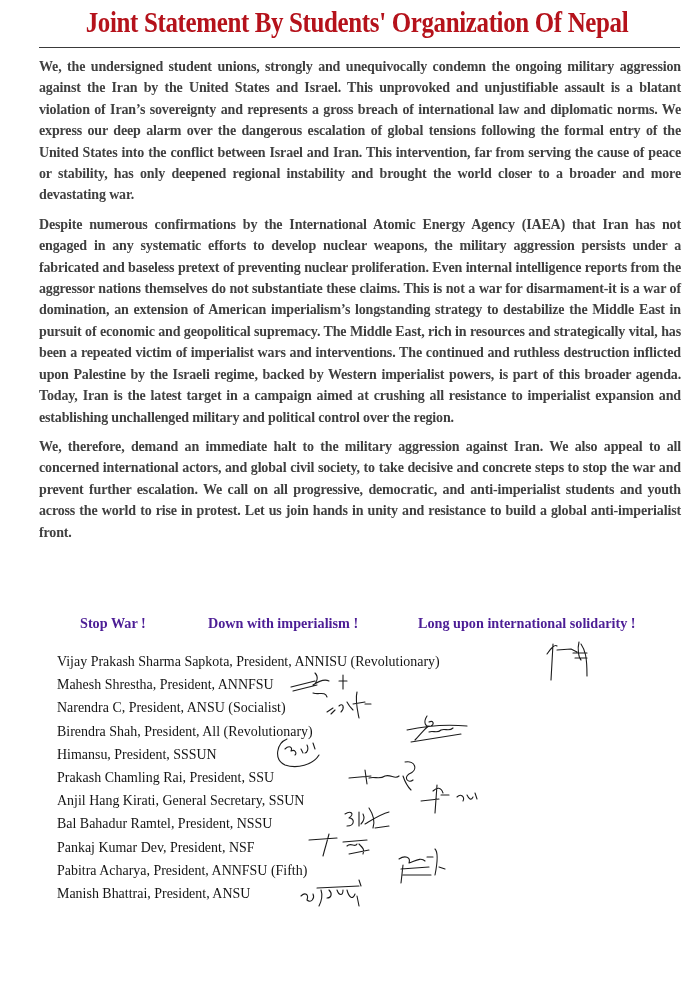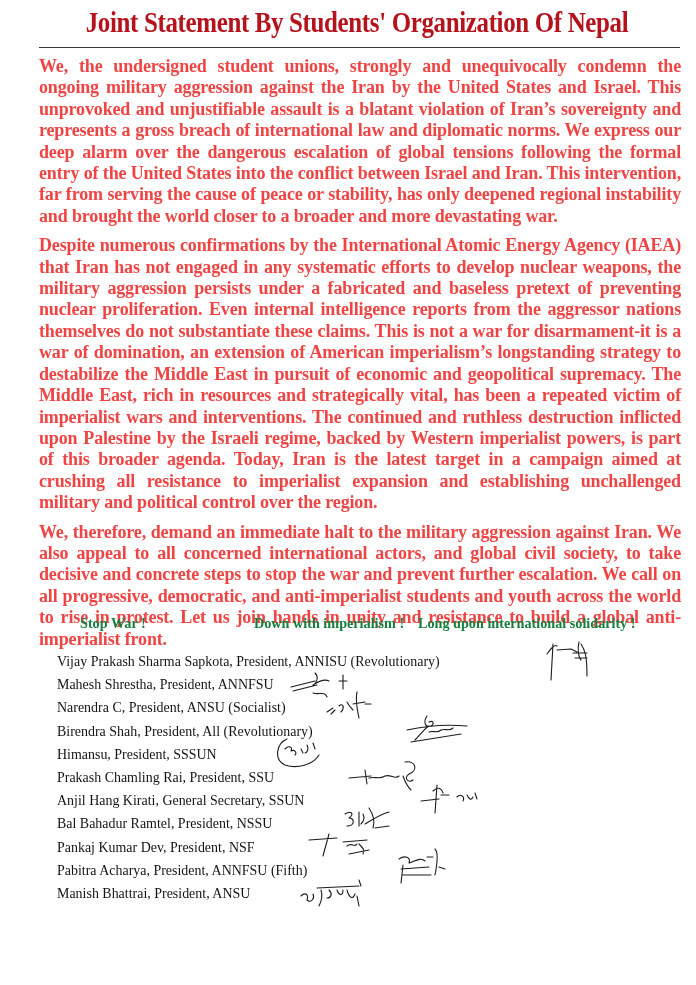--- a/index.html
+++ b/index.html
@@ -46,45 +46,45 @@
     }
     .body {
       position: absolute;
       left: 30px;
       top: 56px;
       width: 642px;
     }
     .para {
       font-family: "Liberation Serif", serif;
       font-weight: bold;
-      font-size: 18px;
+      font-size: 14px;
       line-height: 21.4px;
       text-align: justify;
       margin: 0 0 8px 0;
       letter-spacing: -0.15px;
-      color: #ef4444;
+      color: #404040;
     }
     .slogans {
       position: absolute;
       top: 615px;
       left: 0;
       width: 588px;
       height: 22px;
       font-family: "Liberation Serif", serif;
       font-weight: bold;
       font-size: 14.2px;
-      color: #15803d;
+      color: #4c1d95;
     }
     .slogan {
       position: absolute;
       top: 0;
       white-space: nowrap;
     }
     .slogan.s1 { left: 71px; }
-    .slogan.s2 { left: 199px; margin-left: 46px; }
+    .slogan.s2 { left: 199px; }
     .slogan.s3 { left: 409px; }
     .signatories {
       position: absolute;
       top: 650px;
       left: 48px;
       width: 620px;
     }
     .sig-row {
       position: relative;
       height: 23.2px;

